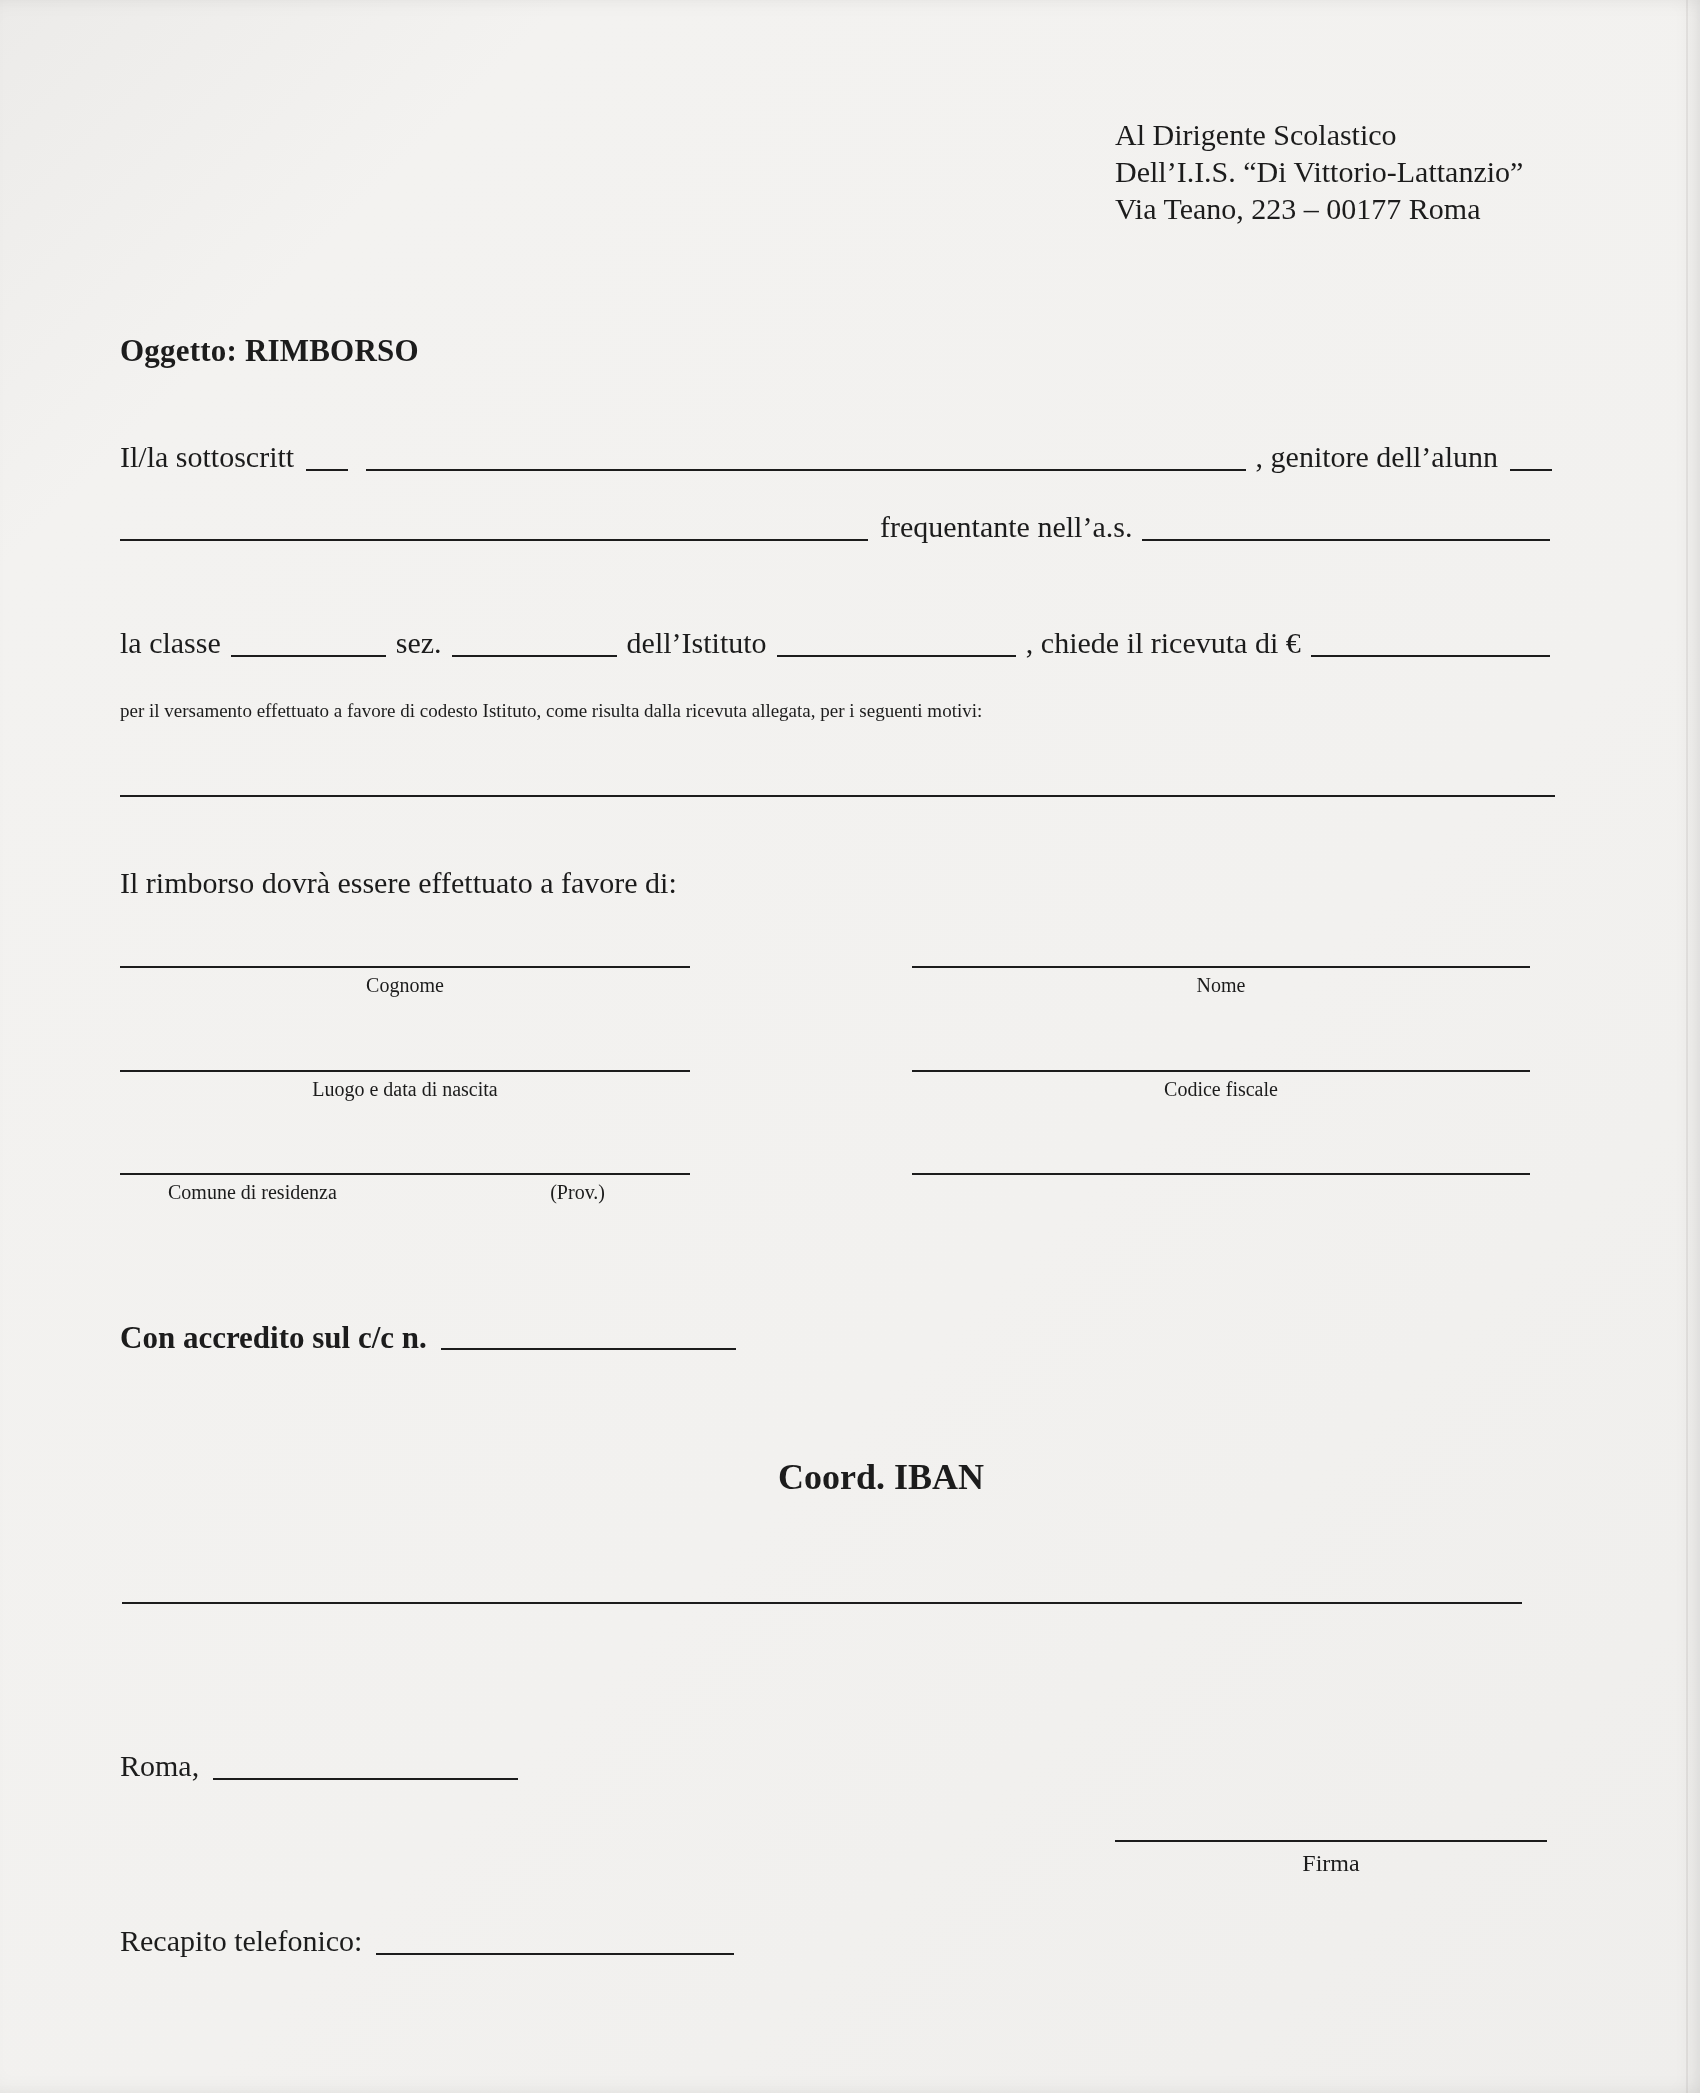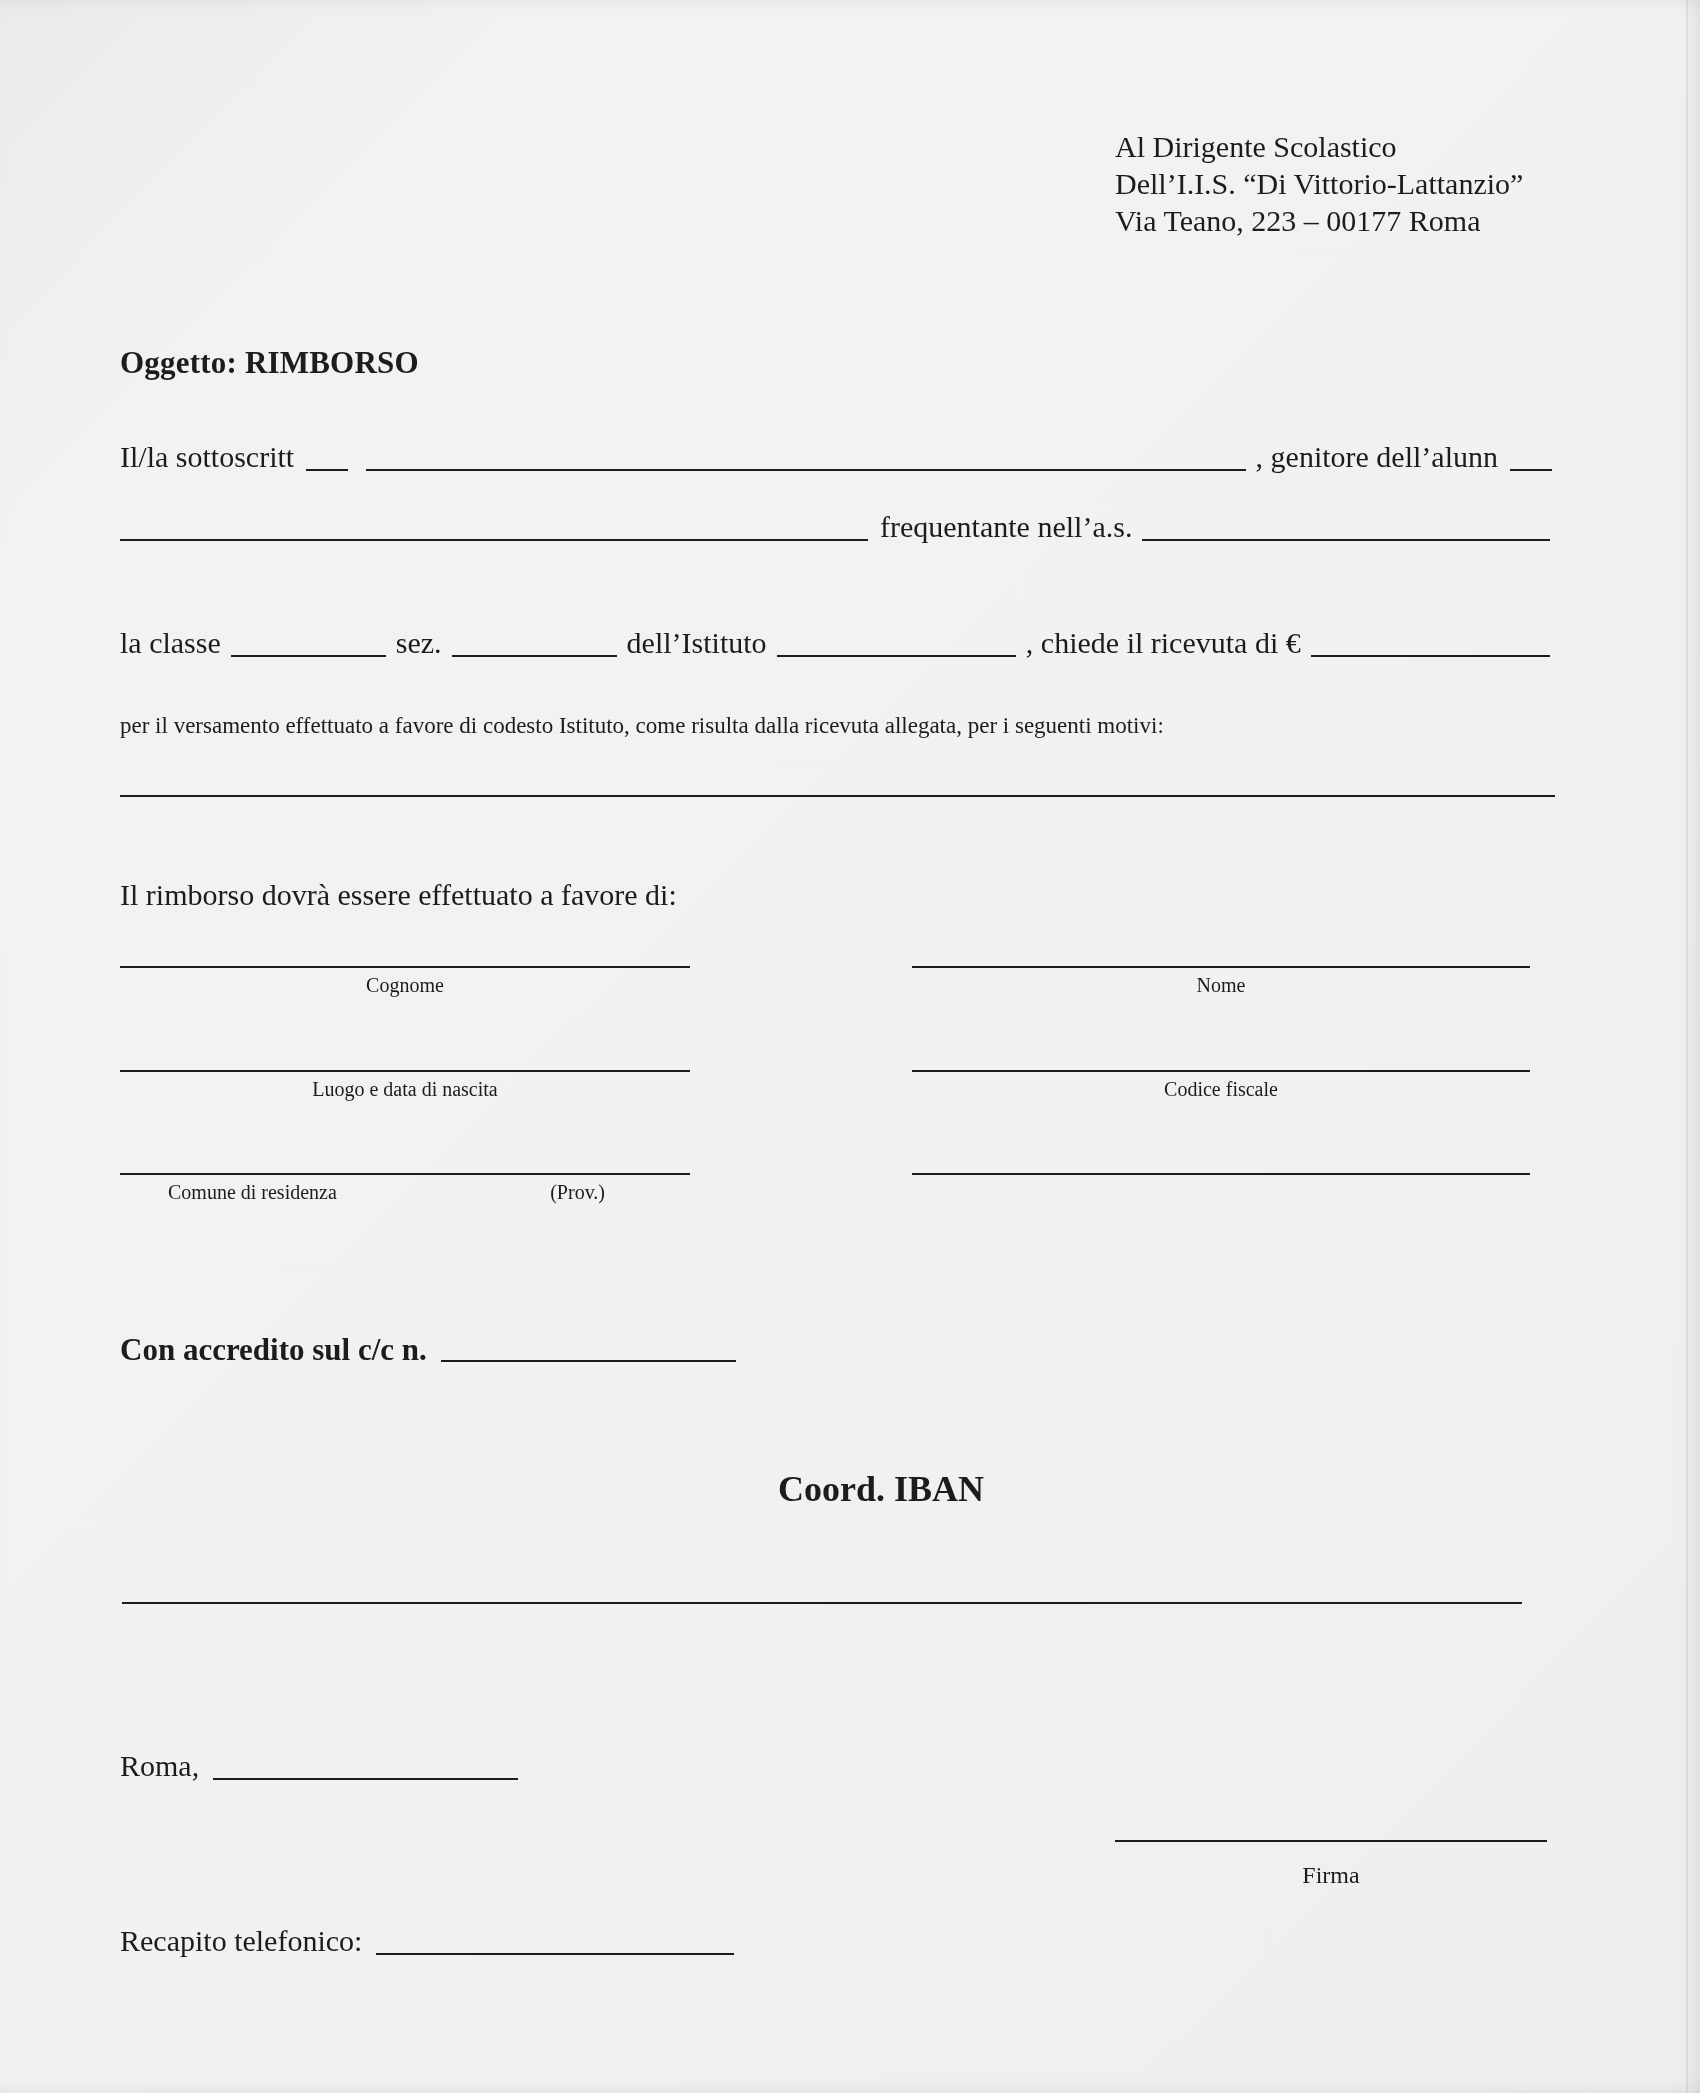--- a/index.html
+++ b/index.html
@@ -7,34 +7,34 @@
     position:relative;
     width:1700px;height:2093px;
     margin:0 auto;
     background:linear-gradient(135deg,#ecebe9 0%,#f3f2f0 15%,#f2f1ef 60%,#efeeec 100%);
     box-shadow:inset -16px 0 26px -16px rgba(0,0,0,.12), inset 0 -14px 24px -16px rgba(0,0,0,.07), inset 0 16px 24px -18px rgba(0,0,0,.06);
     font-family:"Liberation Serif","DejaVu Serif",serif;
     color:#1c1c1c;
     overflow:hidden;
   }
   .crease{position:absolute;top:0;left:1686px;width:2px;height:100%;background:rgba(60,55,50,.08);}
-  .abs{position:absolute;margin-top:12px;}
+  .abs{position:absolute;}
   .hdr{left:1115px;top:116px;font-size:30px;line-height:37px;}
   .subject{left:120px;top:333px;font-size:31px;font-weight:bold;letter-spacing:.2px;}
   .row{position:absolute;left:120px;width:1440px;display:flex;align-items:flex-end;font-size:30px;line-height:1.25;white-space:nowrap;}
   .row .txt{flex:0 0 auto;}
   .fill{flex:1 1 auto;border-bottom:2px solid #1c1c1c;margin:0 10px 5px 10px;height:0;}
   .b42{flex:0 0 42px;border-bottom:2px solid #1c1c1c;margin:0 8px 5px 12px;height:0;}
   .b155{flex:0 0 155px;border-bottom:2px solid #1c1c1c;margin:0 10px 5px 10px;height:0;}
   .b165{flex:0 0 165px;border-bottom:2px solid #1c1c1c;margin:0 10px 5px 10px;height:0;}
   .b750{flex:0 0 748px;border-bottom:2px solid #1c1c1c;margin:0 12px 5px 0;height:0;}
   .b305{flex:0 0 305px;border-bottom:2px solid #1c1c1c;margin:0 0 5px 14px;height:0;}
   .b360{flex:0 0 358px;border-bottom:2px solid #1c1c1c;margin:0 0 5px 14px;height:0;}
   .b295{flex:0 0 295px;border-bottom:2px solid #1c1c1c;margin:0 0 6px 14px;height:0;}
-  .para{left:120px;top:698px;width:1455px;font-size:23px;line-height:1.35;}
+  .para{left:120px;top:698px;width:1455px;font-size:19px;line-height:1.35;}
   .rule{position:absolute;height:0;border-top:2px solid #1c1c1c;}
   .intro{left:120px;top:866px;font-size:30px;}
   .ben-row{position:absolute;left:120px;width:1412px;}
   .ben-col{position:absolute;top:0;}
   .ben-col .line{border-top:2px solid #1c1c1c;height:0;}
   .ben-labels{font-size:20px;margin-top:6px;display:flex;justify-content:center;}
   .ben-labels.spread{justify-content:space-between;padding:0 85px 0 48px;}
   .colL{left:0;width:570px;}
   .colR{left:792px;width:618px;}
   .accredito{left:120px;top:1320px;display:flex;align-items:flex-end;font-size:31px;font-weight:bold;width:650px;}

